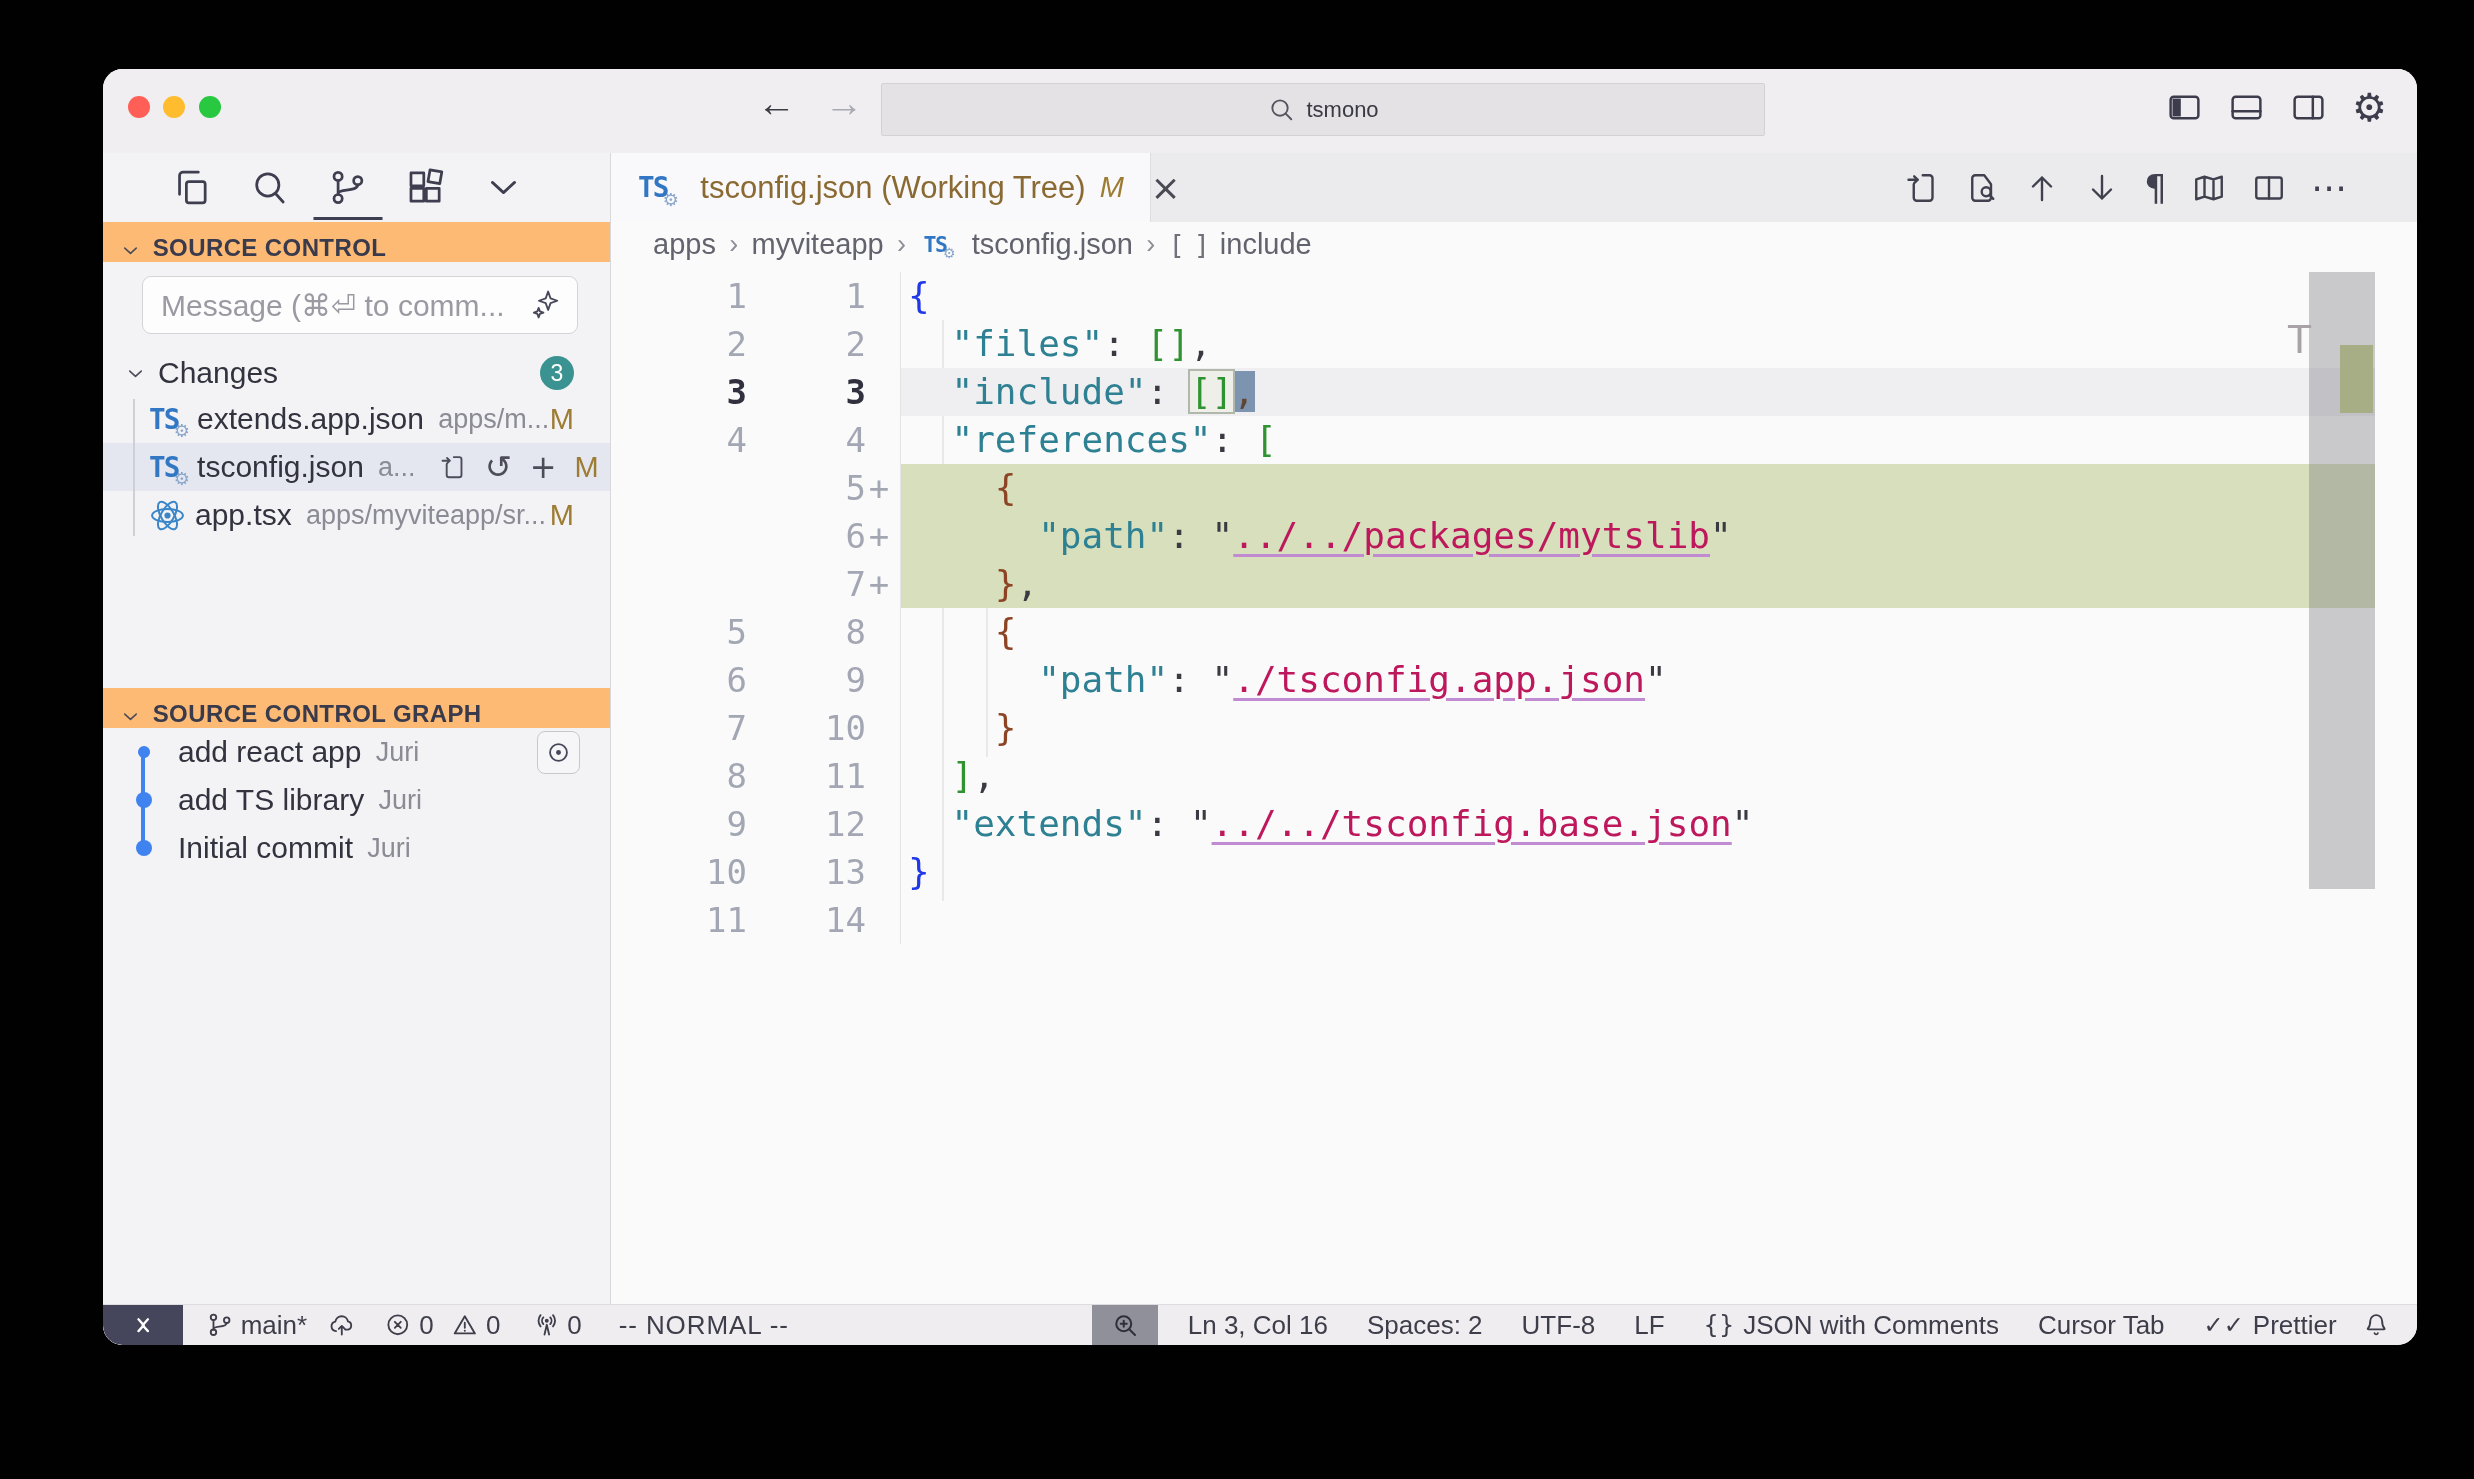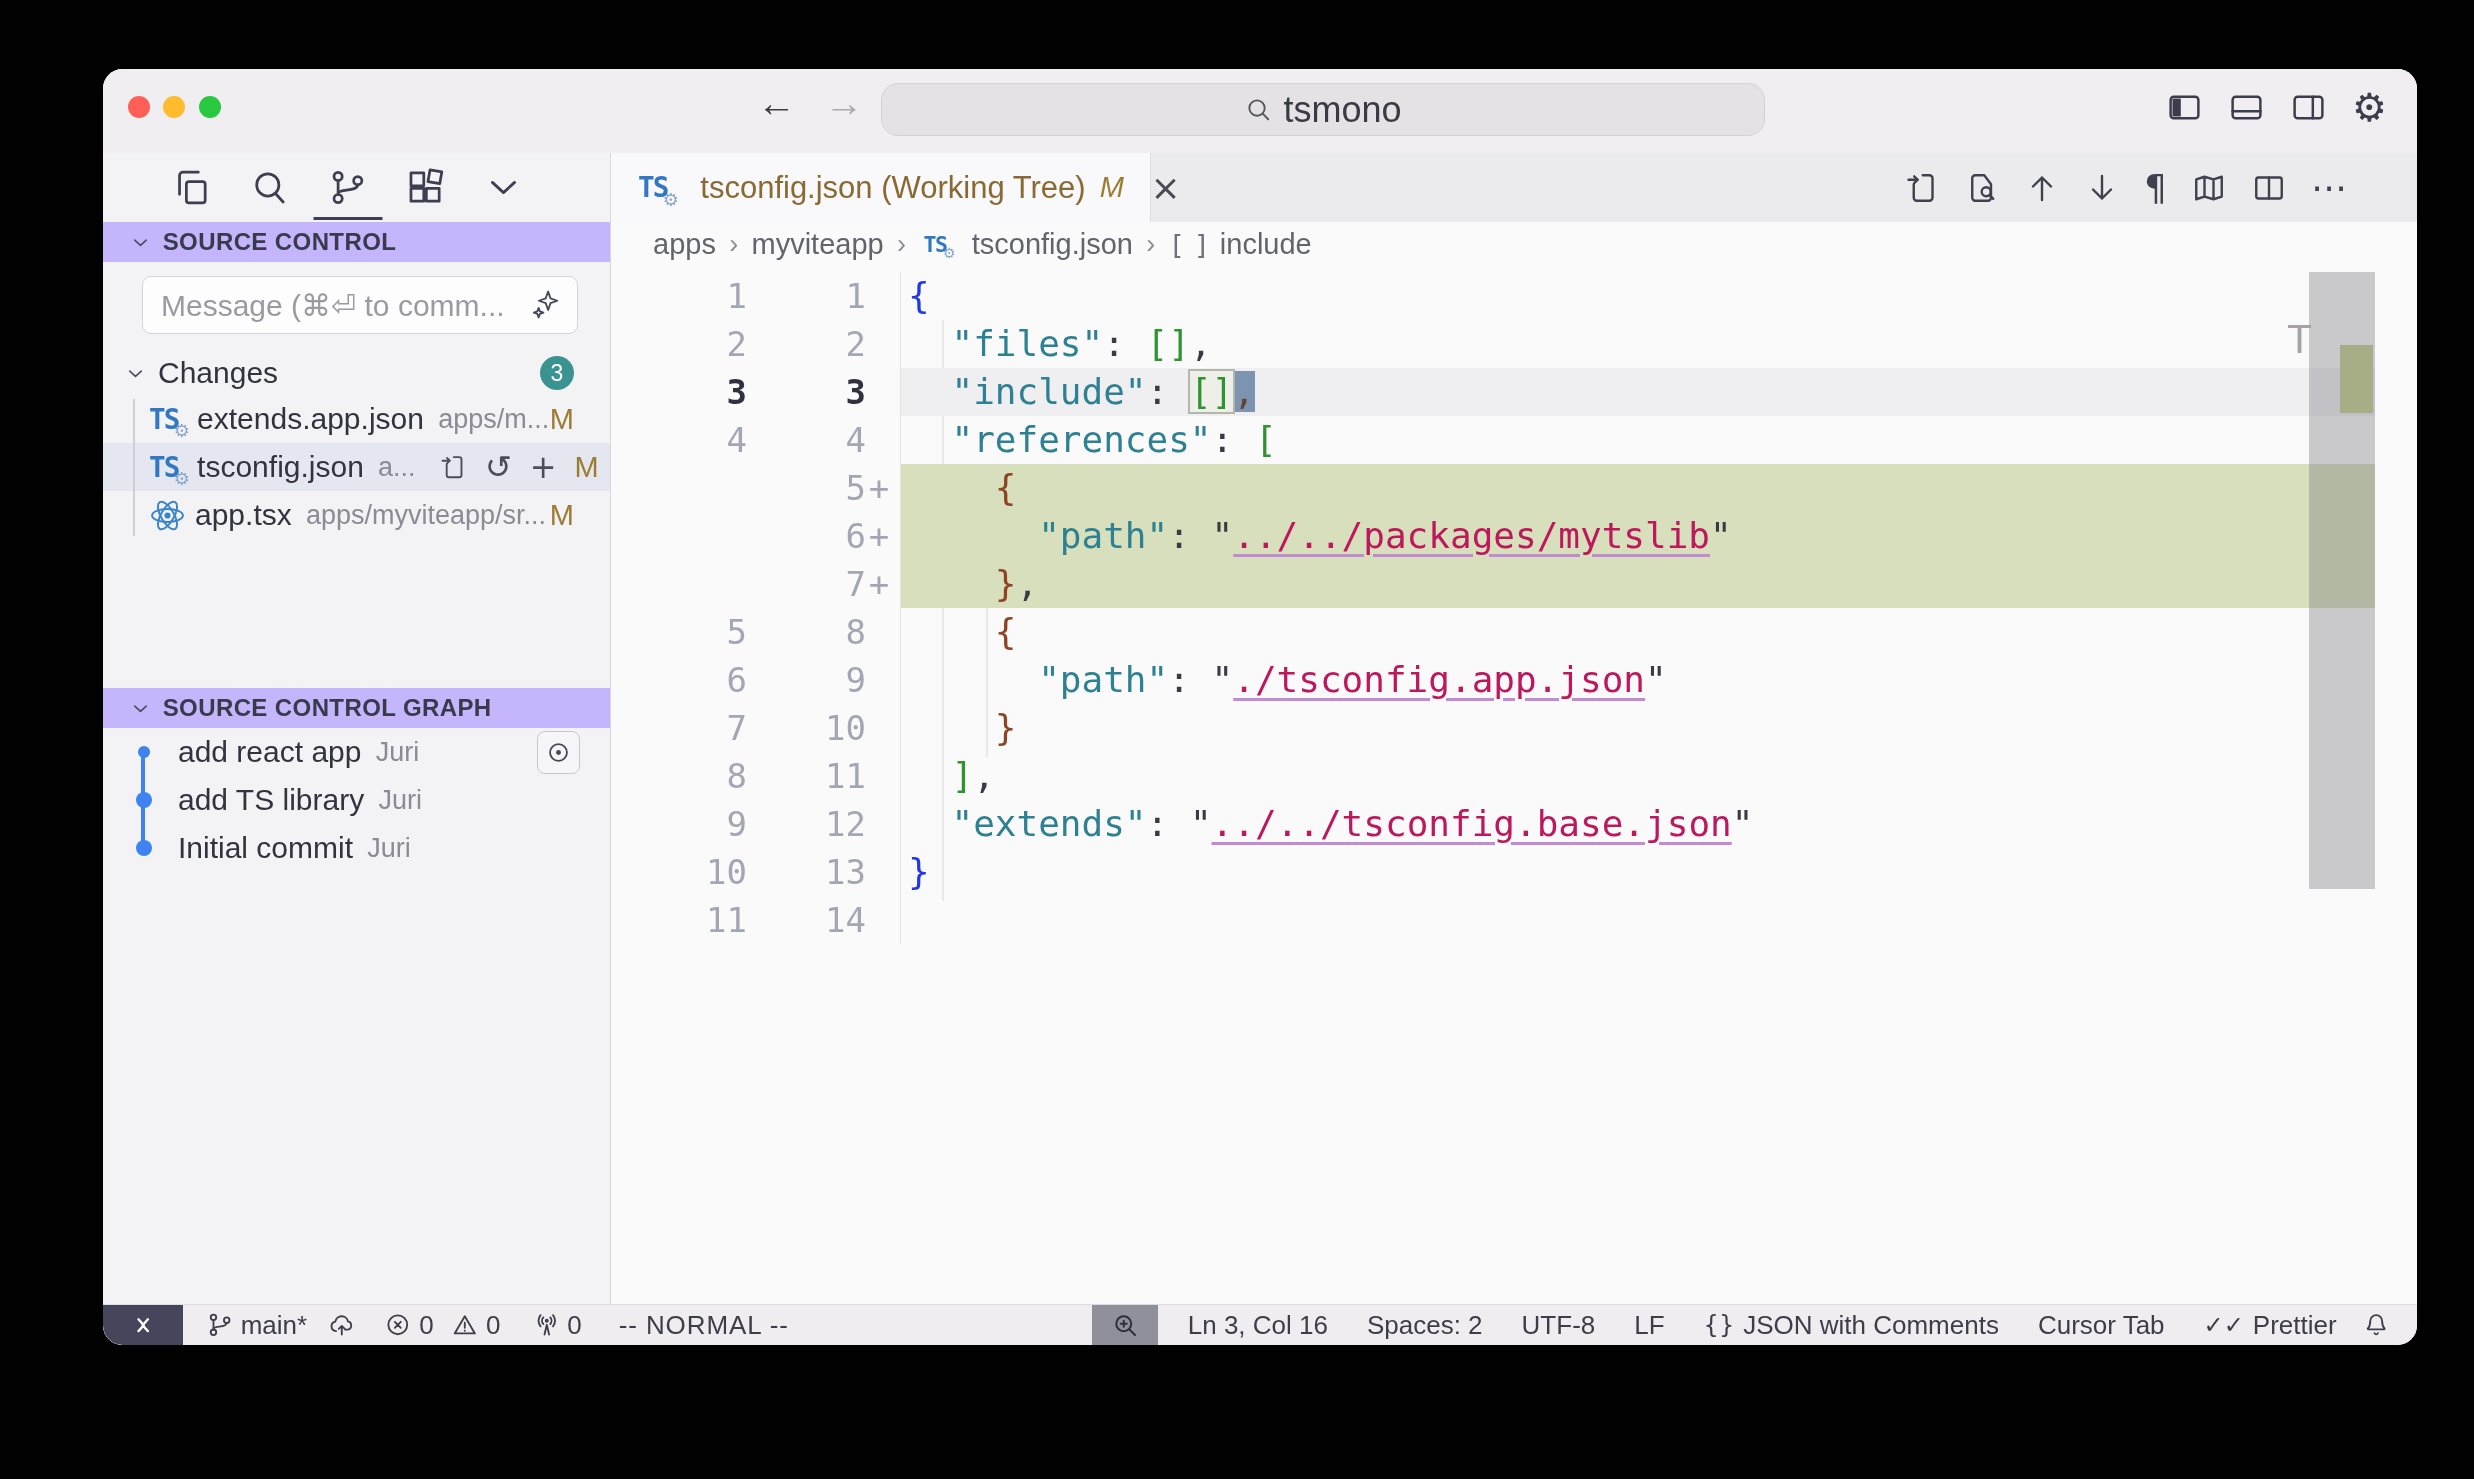--- a/index.html
+++ b/index.html
@@ -7,42 +7,42 @@
   *{box-sizing:border-box;}
   .window{position:absolute;left:103px;top:69px;width:2314px;height:1276px;border-radius:19.6px;
     background:#f1eff1;overflow:hidden;display:flex;flex-direction:column;color:#3c3c4a;}
 
   
   .titlebar{height:84px;flex:none;position:relative;background:#f0eef0;}
   .lights{position:absolute;left:25px;top:27px;display:flex;gap:13.3px;}
   .light{width:22px;height:22px;border-radius:50%;}
   .nav{position:absolute;left:654px;top:12.4px;display:flex;gap:28.4px;font-size:39px;color:#3c3c46;}
   .nav .fwd{color:#a9a9b2;}
-  .searchbox{position:absolute;left:778px;top:14.2px;width:884px;height:53px;border-radius:17px;
+  .searchbox{position:absolute;left:778px;top:14.2px;width:884px;height:53px;border-radius:2px;
     background:#e4e2e4;border:1.8px solid #d3d1d4;display:flex;align-items:center;justify-content:center;
-    gap:10.7px;font-size:36px;color:#3a3a44;}
+    gap:10.7px;font-size:22px;color:#3a3a44;}
   .title-icons{position:absolute;right:30px;top:19.6px;display:flex;align-items:center;gap:25px;color:#3c3c4c;}
   .title-icons .icn{width:37px;height:37px;}
   .gear-glyph{font-size:39px;line-height:37px;font-family:"DejaVu Sans",sans-serif;}
 
   
   .icn{display:inline-flex;align-items:center;justify-content:center;flex:none;}
   .icn svg{width:100%;height:100%;fill:none;stroke:currentColor;stroke-width:1.6;
     stroke-linecap:round;stroke-linejoin:round;}
 
   
   .main{flex:1;display:flex;min-height:0;}
   .sidebar{width:508px;flex:none;background:#f3f2f4;border-right:1.8px solid #d9d8db;
     display:flex;flex-direction:column;}
   .activity{height:69px;flex:none;display:flex;align-items:center;padding-left:68px;gap:37px;color:#3e3e50;}
   .act{width:41px;height:41px;position:relative;}
   .act.active::after{content:"";position:absolute;left:50%;transform:translateX(-50%);
     bottom:-12.4px;width:69px;height:3.6px;background:#3e3e52;}
-  .section-header{height:40px;flex:none;background:#c4b5fd;display:flex;align-items:center;
-    padding-left:26px;gap:10.7px;font-size:24px;font-weight:bold;letter-spacing:0.4px;color:#393a4c;}
+  .section-header{height:40px;flex:none;background:#fdba74;display:flex;align-items:flex-end;
+    padding-left:16px;gap:10.7px;font-size:24px;font-weight:bold;letter-spacing:0.4px;color:#393a4c;}
   .chev{width:23px;height:23px;color:#4a4a58;}
   .msgbox{margin:14.2px 32px 0 39px;height:58px;background:#fdfdfe;border:1.8px solid #d5d3d8;
     border-radius:9px;display:flex;align-items:center;padding:0 14.2px 0 18px;}
   .msgbox .ph{flex:1;font-size:30px;color:#9b99a2;white-space:nowrap;overflow:hidden;}
   .msgbox .icn{width:34px;height:34px;color:#47475a;}
   .msgbox .icn svg{stroke-width:1.3;}
   .commitbtn{margin:22px 32px 0 39px;height:58px;border-radius:9px;background:#3a9390;color:#fff;
     position:relative;display:flex;align-items:center;justify-content:center;gap:12.4px;font-size:33px;}
   .commitbtn .icn{width:30px;height:30px;}
   .commitbtn .dd{position:absolute;right:0;top:0;height:100%;width:60px;display:flex;align-items:center;

